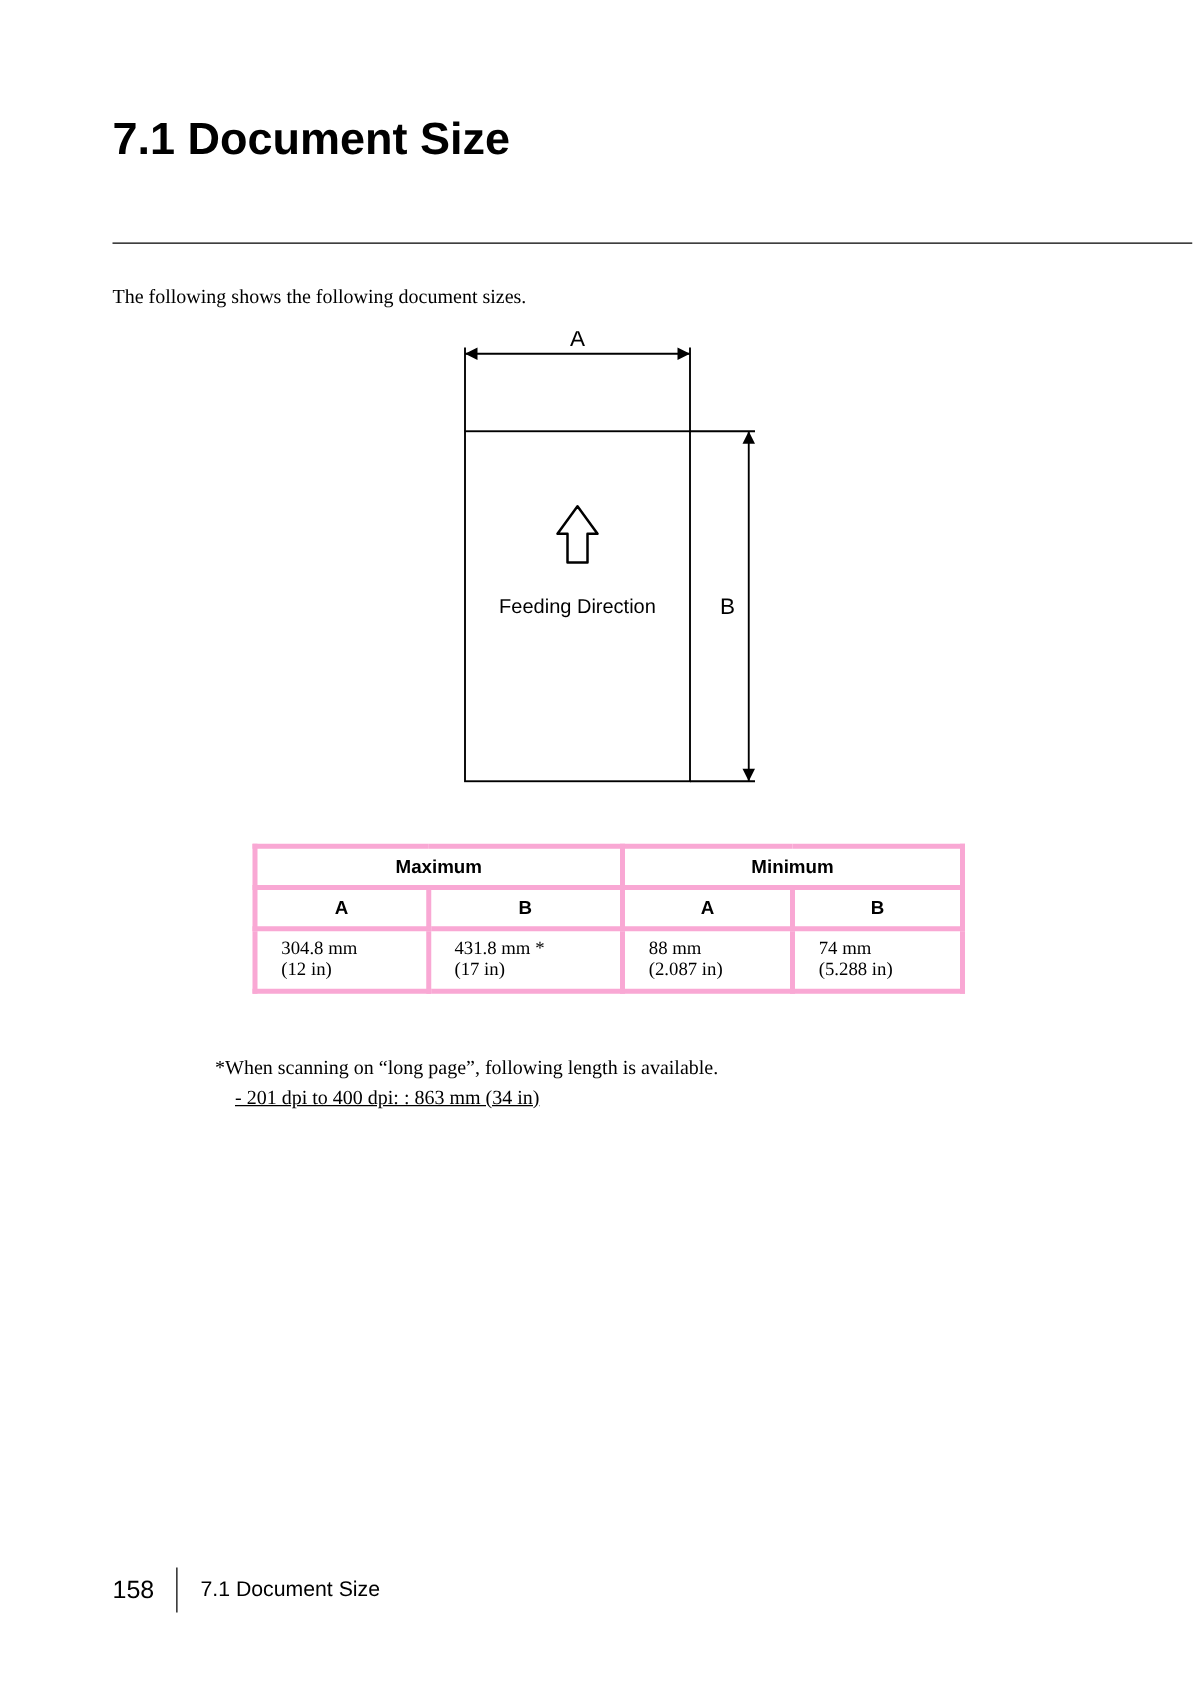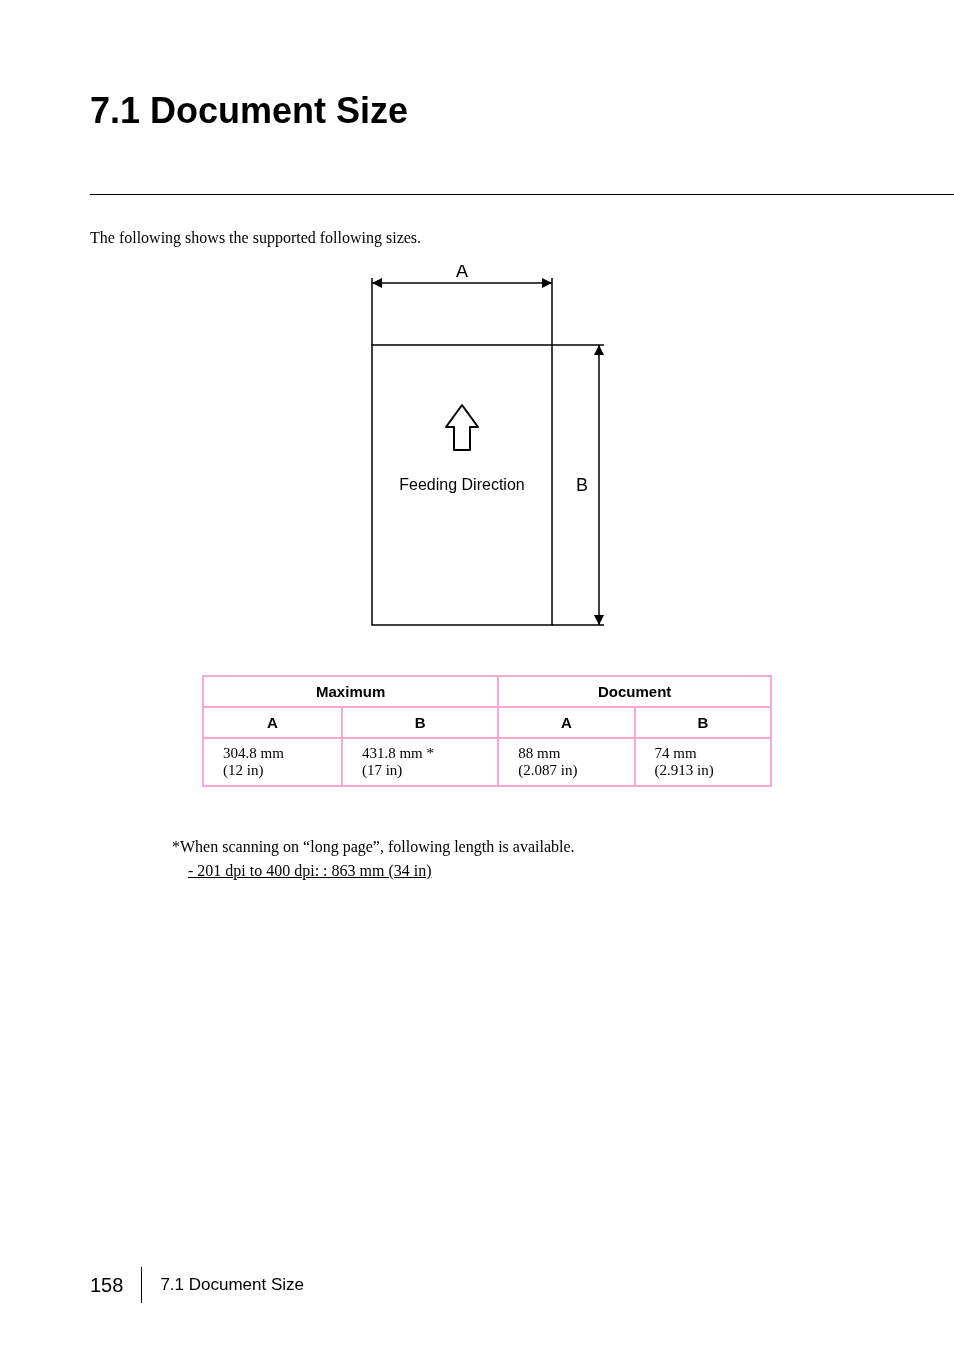--- a/index.html
+++ b/index.html
@@ -37,21 +37,21 @@
       justify-content: center;
       margin-bottom: 30px;
     }
     .spec-table {
       border-collapse: collapse;
       margin: 0 auto 40px auto;
       width: 570px;
       font-size: 15px;
     }
     .spec-table th, .spec-table td {
-      border: 2px solid #f9a8d4;
+      border: 4px solid #f9a8d4;
       padding: 6px 8px;
       text-align: left;
       vertical-align: top;
     }
     .spec-table th {
       font-family: Arial, Helvetica, sans-serif;
       font-weight: bold;
       text-align: center;
       background: #fff;
     }
@@ -65,21 +65,21 @@
       line-height: 1.5;
       margin-top: 48px;
     }
     .notes .indent {
       margin-left: 16px;
       text-decoration: underline;
     }
     .footer {
       position: absolute;
       left: 90px;
-      bottom: 47px;
+      bottom: 60px;
       display: flex;
       align-items: center;
     }
     .footer-page {
       font-family: Arial, Helvetica, sans-serif;
       font-size: 20px;
       padding-right: 18px;
     }
     .footer-divider {
       width: 1px;
@@ -93,21 +93,21 @@
     }
   </style>
 </head>
 <body>
 
 <div class="page">
 
   <h1 class="heading">7.1  Document Size</h1>
   <div class="heading-underline"></div>
 
-  <p class="intro">The following shows the supported following sizes.</p>
+  <p class="intro">The following shows the following document sizes.</p>
 
   <div class="diagram-wrap">
     <svg width="300" height="380" viewBox="0 0 300 380">
 
       <line x1="35" y1="18" x2="215" y2="18" stroke="#000" stroke-width="1.5"></line>
       <polygon points="35,18 45,13 45,23" fill="#000"></polygon>
       <polygon points="215,18 205,13 205,23" fill="#000"></polygon>
 
       <line x1="35" y1="13" x2="35" y2="80" stroke="#000" stroke-width="1.5"></line>
       <line x1="215" y1="13" x2="215" y2="80" stroke="#000" stroke-width="1.5"></line>
@@ -128,21 +128,21 @@
       <line x1="215" y1="80" x2="267" y2="80" stroke="#000" stroke-width="1.5"></line>
       <line x1="215" y1="360" x2="267" y2="360" stroke="#000" stroke-width="1.5"></line>
       <text x="245" y="226" text-anchor="middle" font-family="Arial, Helvetica, sans-serif" font-size="18">B</text>
     </svg>
   </div>
 
   <table class="spec-table">
     <thead>
       <tr>
         <th colspan="2">Maximum</th>
-        <th colspan="2">Document</th>
+        <th colspan="2">Minimum</th>
       </tr>
       <tr>
         <th>A</th>
         <th>B</th>
         <th>A</th>
         <th>B</th>
       </tr>
     </thead>
     <tbody>
       <tr>
@@ -153,21 +153,21 @@
         <td>
           <span>431.8 mm *</span><br>
           <span>(17 in)</span>
         </td>
         <td>
           <span>88 mm</span><br>
           <span>(2.087 in)</span>
         </td>
         <td>
           <span>74 mm</span><br>
-          <span>(2.913 in)</span>
+          <span>(5.288 in)</span>
         </td>
       </tr>
     </tbody>
   </table>
 
   <div class="notes">
     <div>*When scanning on “long page”, following length is available.</div>
     <div class="indent">- 201 dpi to 400 dpi: : 863 mm (34 in)</div>
   </div>
 

